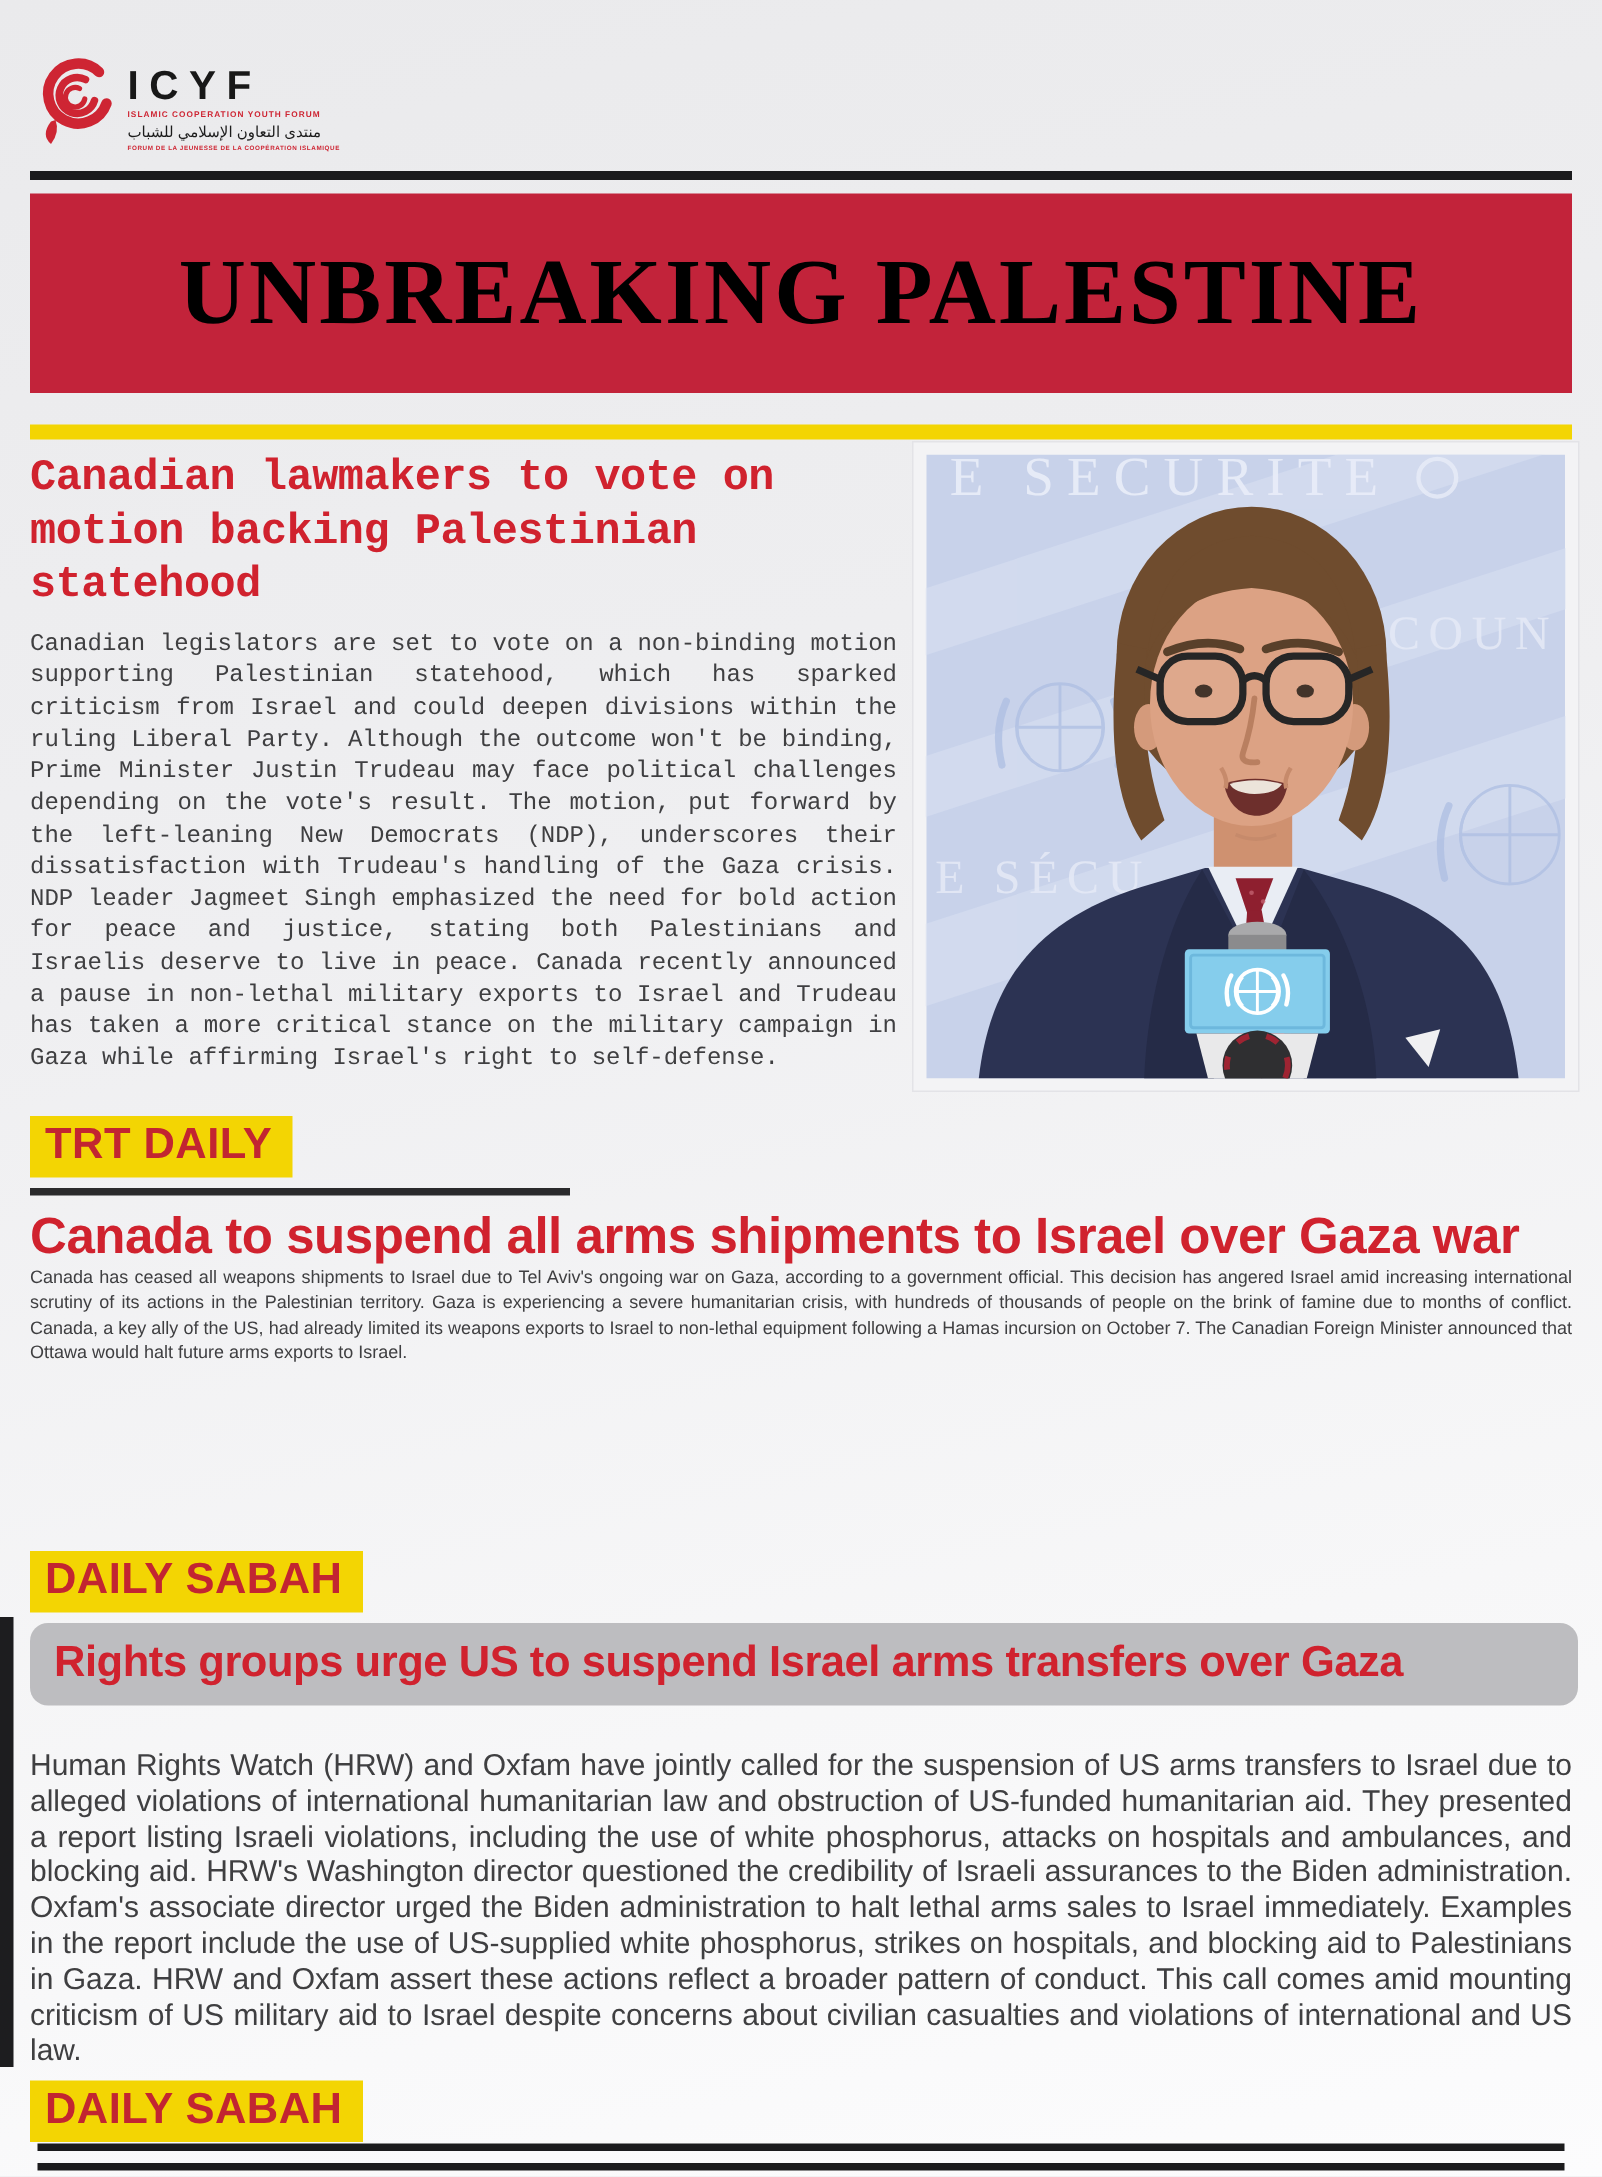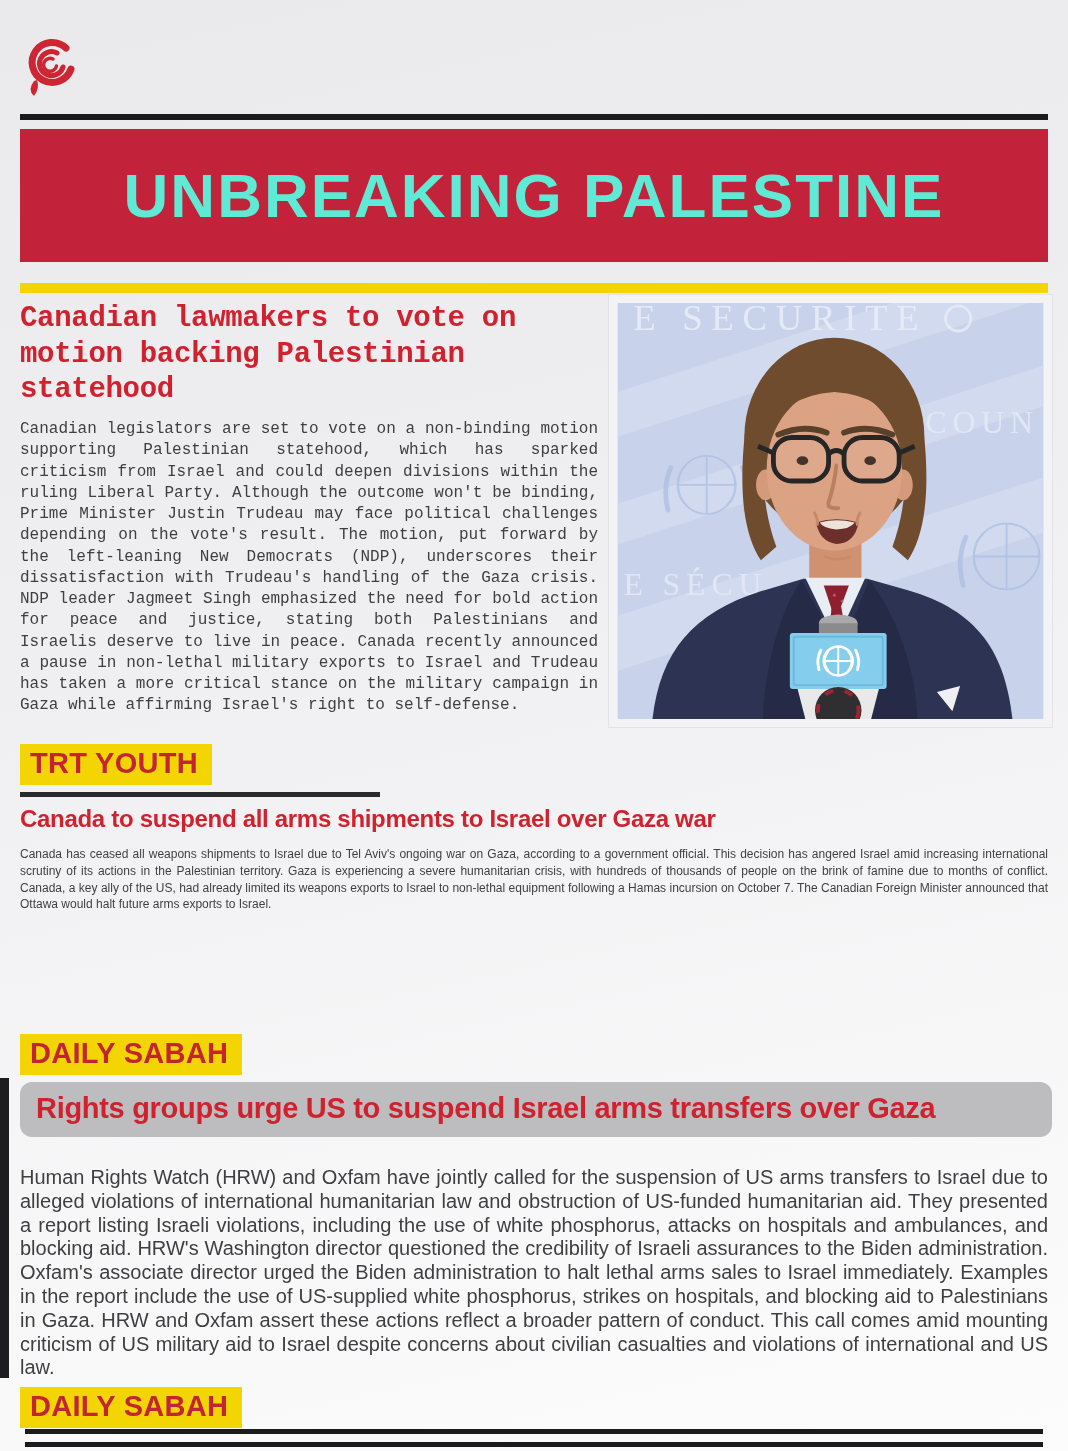--- a/index.html
+++ b/index.html
@@ -22,21 +22,21 @@
   .logo-line-ar { font-size:10px; color:#1c1c1c; margin-top:2px; white-space:nowrap; }
   .logo-line-fr { font-size:4.2px; font-weight:bold; color:#ce2533; letter-spacing:0.4px; margin-top:2px; white-space:nowrap; }
 
   .top-rule { position:absolute; left:20px; top:114px; width:1028px; height:6px; background:#1b1b1d; }
 
   .banner {
     position:absolute; left:20px; top:129px; width:1028px; height:133px;
     background:#c2233a; display:flex; align-items:center; justify-content:center;
   }
   .banner-title {
-    font-family:Liberation Sans, sans-serif; font-weight:bold; color:#5eead4;
+    font-family:Liberation Serif, serif; font-weight:bold; color:#000000;
     font-size:62px; letter-spacing:2px; white-space:nowrap;
   }
 
   .yellow-strip { position:absolute; left:20px; top:283px; width:1028px; height:10px; background:#f3d503; }
 
   
   .headline { color:#d0222e; font-weight:bold; letter-spacing:-0.3px; }
   .body-copy { color:#3f3f41; text-align:justify; }
 
   
@@ -57,21 +57,21 @@
     font-weight:bold; font-size:29px; letter-spacing:0.3px;
     padding:4px 14px 7px 10px; line-height:1.05; white-space:nowrap;
   }
   .tag-trt { left:20px; top:744px; }
   .tag-rule { position:absolute; left:20px; top:792px; width:360px; height:5px; background:#2a2a2c; }
   .tag-ds1 { left:20px; top:1034px; }
   .tag-ds2 { left:20px; top:1387px; }
 
   
   .a2 { position:absolute; left:20px; top:806px; width:1028px; }
-  .a2 .headline { font-size:24px; line-height:1.1; white-space:nowrap; margin-bottom:14px; }
+  .a2 .headline { font-size:34px; line-height:1.1; white-space:nowrap; }
   .a2 .body-copy { font-size:12px; line-height:1.39; }
 
   
   .left-strip { position:absolute; left:0; top:1078px; width:9px; height:300px; background:#1d1d1f; }
   .graybox {
     position:absolute; left:20px; top:1082px; width:1032px;
     background:#bdbdc0; padding:9px 30px 11px 16px;border-radius:12px;
   }
   .graybox .headline { font-size:29px; line-height:1.2; width:930px; }
   .a3-body { position:absolute; left:20px; top:1166px; width:1028px; font-size:20px; line-height:1.19; }
@@ -88,20 +88,26 @@
   <div class="logo">
     <div class="logo-mark">
       <svg viewBox="0 0 52 62">
         <g fill="none" stroke="#ce2533" stroke-linecap="round">
           <path d="M41,12 A20,20 0 1,0 46,33" stroke-width="7"></path>
           <path d="M32,17 A12,12 0 1,0 38,31" stroke-width="5"></path>
           <path d="M28,23 A6.5,6.5 0 1,0 31.5,30" stroke-width="3.5"></path>
         </g>
         <path d="M9,45 Q2,54 9,60 Q15,52 12,44 Z" fill="#ce2533"></path>
       </svg>
+    </div>
+    <div class="logo-text">
+      <div class="logo-acronym">ICYF</div>
+      <div class="logo-line-en">ISLAMIC COOPERATION YOUTH FORUM</div>
+      <div class="logo-line-ar">منتدى التعاون الإسلامي للشباب</div>
+      <div class="logo-line-fr">FORUM DE LA JEUNESSE DE LA COOPÉRATION ISLAMIQUE</div>
     </div>
   </div>
 
   <div class="top-rule"></div>
 
   <div class="banner">
     <div class="banner-title">UNBREAKING PALESTINE</div>
   </div>
 
   <div class="yellow-strip"></div>
@@ -202,21 +208,21 @@
           <path d="M-15,0 H15 M0,-15 V15 M-10,-10 A15,15 0 0,0 -10,10 M10,-10 A15,15 0 0,1 10,10" stroke-width="2"></path>
           <path d="M-20,9 Q-23,-2 -18,-11 M20,9 Q23,-2 18,-11" stroke-width="3" stroke-linecap="round"></path>
         </g>
         <path d="M186,399 L270,399 L262,430 L194,430 Z" fill="#e9e9ea"></path>
         <circle cx="228" cy="421" r="24" fill="#2f2f31"></circle>
         <circle cx="228" cy="421" r="21" fill="none" stroke="#9e2432" stroke-width="4" stroke-dasharray="9 12"></circle>
       </g>
     </svg>
   </div>
 
-  <div class="tag tag-trt">TRT YOUTH</div>
+  <div class="tag tag-trt">TRT DAILY</div>
   <div class="tag-rule"></div>
 
   <div class="a2">
     <div class="headline">Canada to suspend all arms shipments to Israel over Gaza war</div>
     <div class="body-copy">Canada has ceased all weapons shipments to Israel due to Tel Aviv's ongoing war on Gaza, according to a government official. This decision has angered Israel amid increasing international scrutiny of its actions in the Palestinian territory. Gaza is experiencing a severe humanitarian crisis, with hundreds of thousands of people on the brink of famine due to months of conflict. Canada, a key ally of the US, had already limited its weapons exports to Israel to non-lethal equipment following a Hamas incursion on October 7. The Canadian Foreign Minister announced that Ottawa would halt future arms exports to Israel.</div>
   </div>
 
   <div class="tag tag-ds1">DAILY SABAH</div>
 
   <div class="left-strip"></div>

